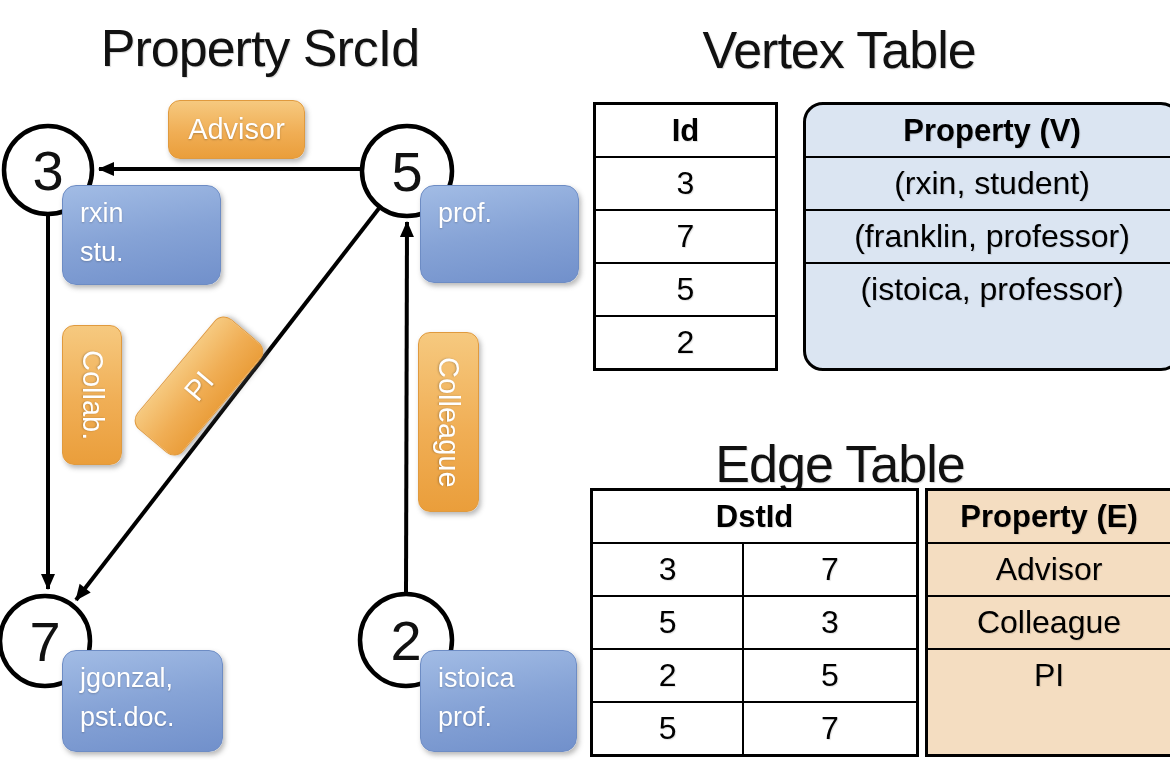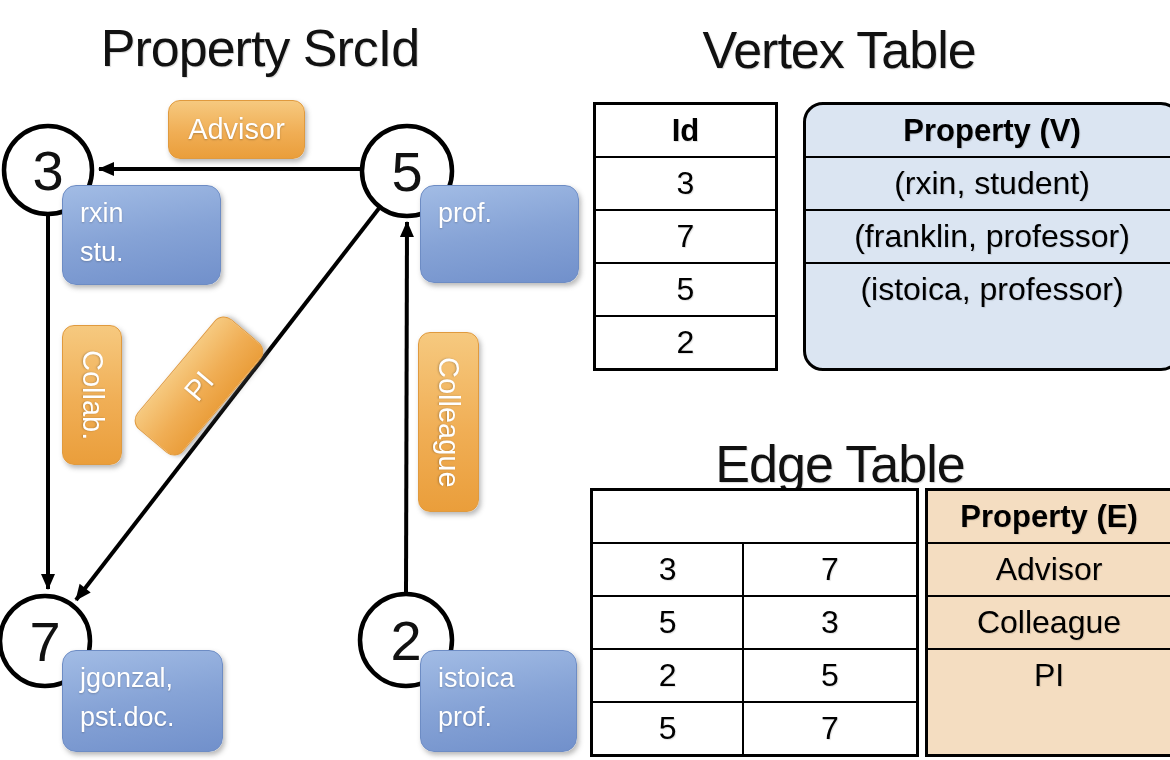--- a/index.html
+++ b/index.html
@@ -128,20 +128,21 @@
     <div class="row">(franklin, professor)</div>
     <div class="row">(istoica, professor)</div>
   </div>
 </div>
 
 <div class="abs big-title" style="left:585px;top:404px;width:510px;margin-top:30px;">Edge Table</div>
 
 <div class="abs tbl-group" style="left:590px;top:488px;gap:6px;">
   <div class="mini-table" style="width:323px;">
     <div class="row hdr">
+      <div class="cell" style="width:171.5px;">DstId</div>
     </div>
     <div class="row num-cell">
       <div class="cell" style="width:149px;">3</div>
       <div class="cell" style="width:171.5px;">7</div>
     </div>
     <div class="row num-cell">
       <div class="cell" style="width:149px;">5</div>
       <div class="cell" style="width:171.5px;">3</div>
     </div>
     <div class="row num-cell">

